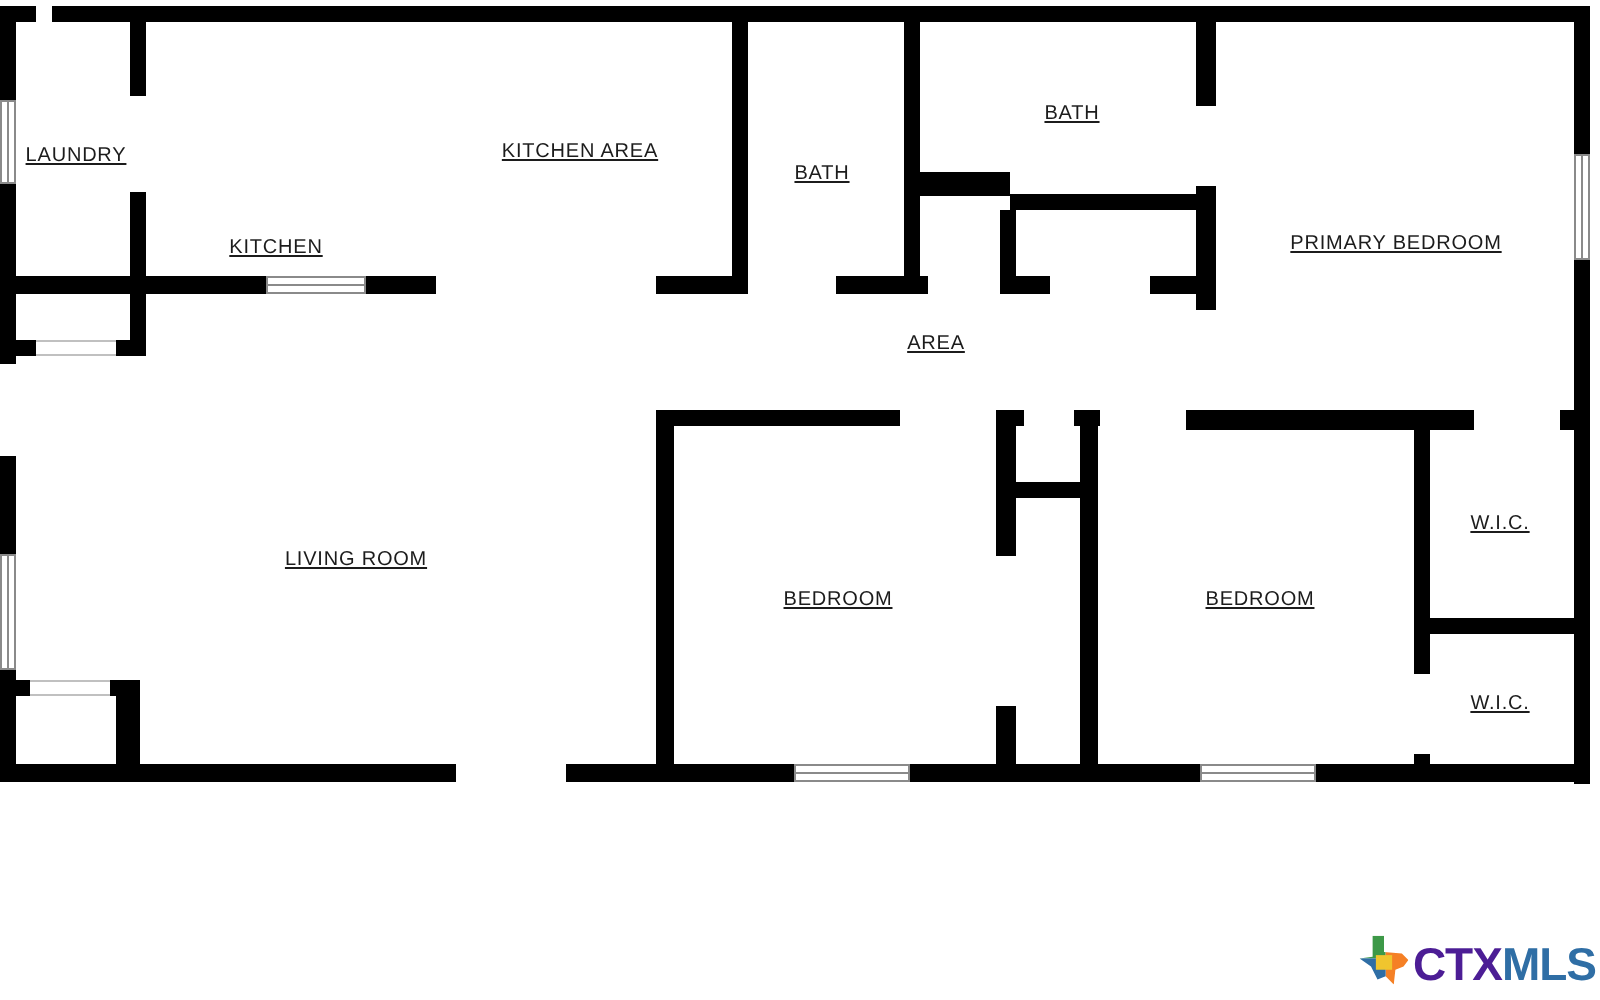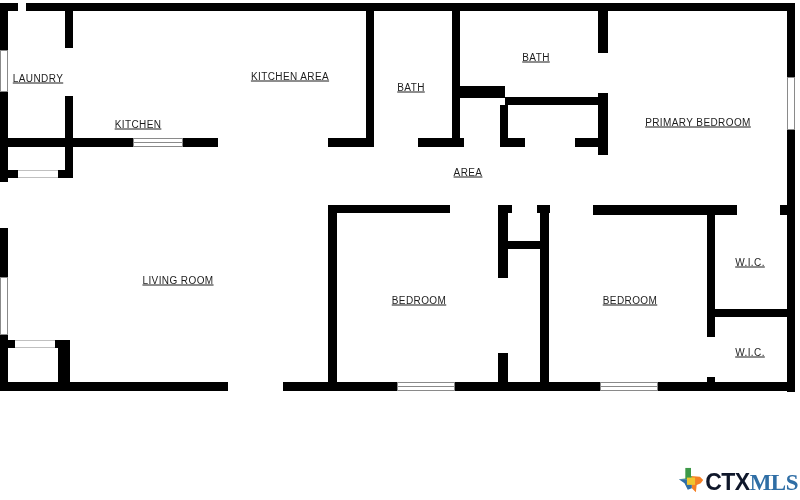--- a/index.html
+++ b/index.html
@@ -113,16 +113,16 @@
           </clipPath>
         </defs>
         <g clip-path="url(#txclip)">
           <rect x="0" y="0" width="17" height="15" fill="#3d9948"></rect>
           <rect x="17" y="0" width="15" height="32" fill="#f58025"></rect>
           <rect x="0" y="15" width="17" height="17" fill="#2f6ea5"></rect>
           <rect x="11" y="13" width="10" height="9" fill="#f0c52e"></rect>
         </g>
       </svg>
     </span>
-    <span id="logo-ctx" style="color: #0f172a;">CTX</span>
-    <span id="logo-mls" style="color: rgb(47, 110, 165); font-family: Liberation Serif, serif;">MLS</span>
+    <span id="logo-ctx" style="color: #4c1d95;">CTX</span>
+    <span id="logo-mls" style="color: rgb(47, 110, 165);">MLS</span>
   </div>
 </div>
 
 </body></html>

